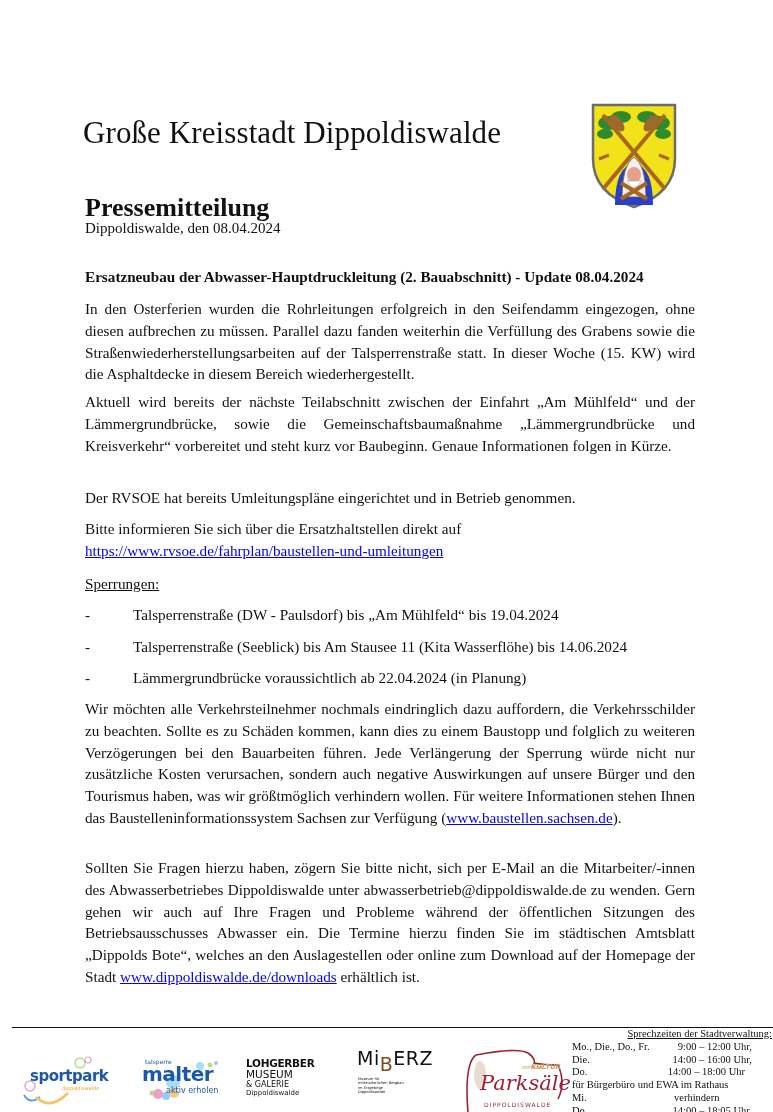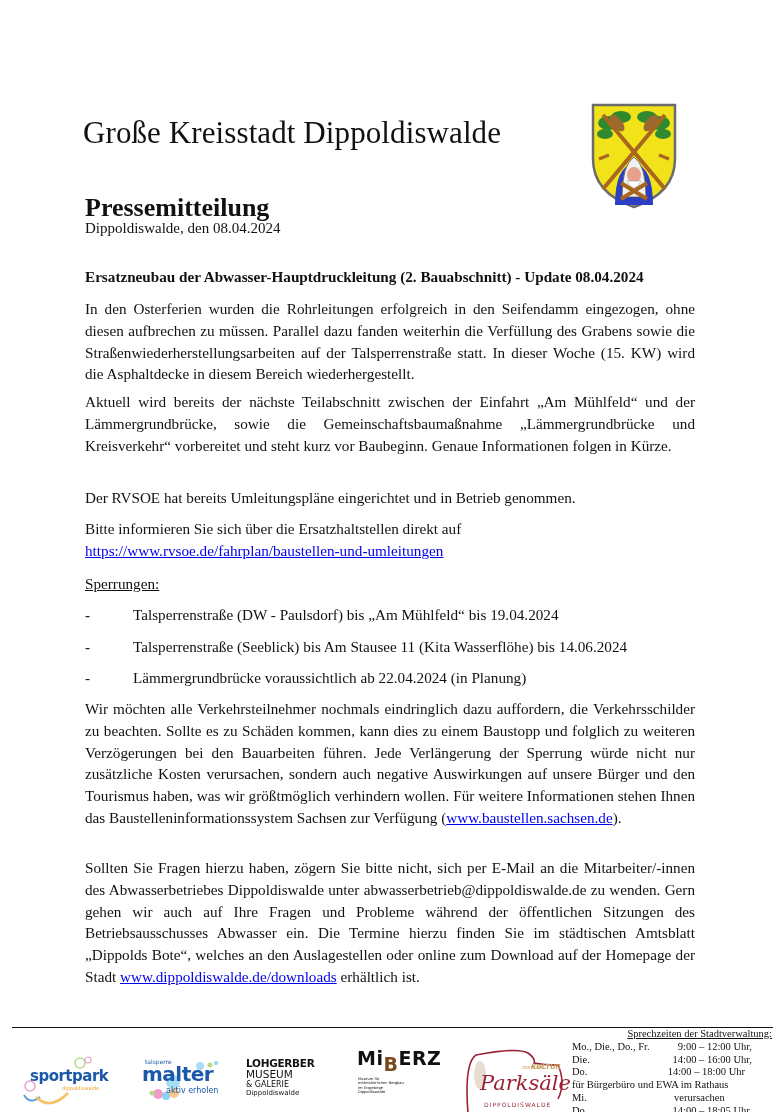--- a/index.html
+++ b/index.html
@@ -127,21 +127,21 @@
   </div>
 
   <div class="logo" style="left:246px; top:1015px; width:95px; height:50px; font-family:'DejaVu Sans',sans-serif; color:#111;">
     <div style="font-weight:bold;font-size:10.5px;line-height:11px;letter-spacing:-0.3px;">LOHGERBER</div>
     <div style="font-size:10.5px;line-height:11px;">MUSEUM</div>
     <div style="font-size:8px;line-height:9px;">&amp; GALERIE</div>
     <div style="font-size:7px;line-height:8px;">Dippoldiswalde</div>
   </div>
 
   <div class="logo" style="left:357px; top:1005px; width:100px; height:65px; font-family:'DejaVu Sans',sans-serif; color:#111;">
-    <div style="font-weight:bold;font-size:19px;line-height:20px;letter-spacing:0.5px;white-space:nowrap;">
+    <div style="font-weight:normal;font-size:19px;line-height:20px;letter-spacing:0.5px;white-space:nowrap;">
       <span>Mi</span><span style="position:relative;top:6px;color:#7a4a1c;">B</span><span>ERZ</span>
     </div>
     <div style="margin-left:1px;margin-top:9px;font-size:3.6px;line-height:4.4px;">
       <div>Museum für</div>
       <div>mittelalterlichen Bergbau</div>
       <div>im Erzgebirge</div>
       <div>Dippoldiswalde</div>
     </div>
   </div>
 
@@ -166,21 +166,21 @@
       <span class="c1">Die.</span>
       <span class="c2">14:00 – 16:00 Uhr,</span>
     </div>
     <div class="row">
       <span class="c1">Do.</span>
       <span class="c2" style="padding-right:27px;">14:00 – 18:00 Uhr</span>
     </div>
     <div>für Bürgerbüro und EWA im Rathaus</div>
     <div class="row">
       <span class="c1">Mi.</span>
-      <span class="c2c">verursachen</span>
+      <span class="c2c">verhindern</span>
     </div>
     <div class="row">
       <span class="c1">Do.</span>
       <span class="c2">14:00 – 18:05 Uhr,</span>
     </div>
     <div>oder nach Vereinbarung</div>
   </div>
 
 </div>
 

